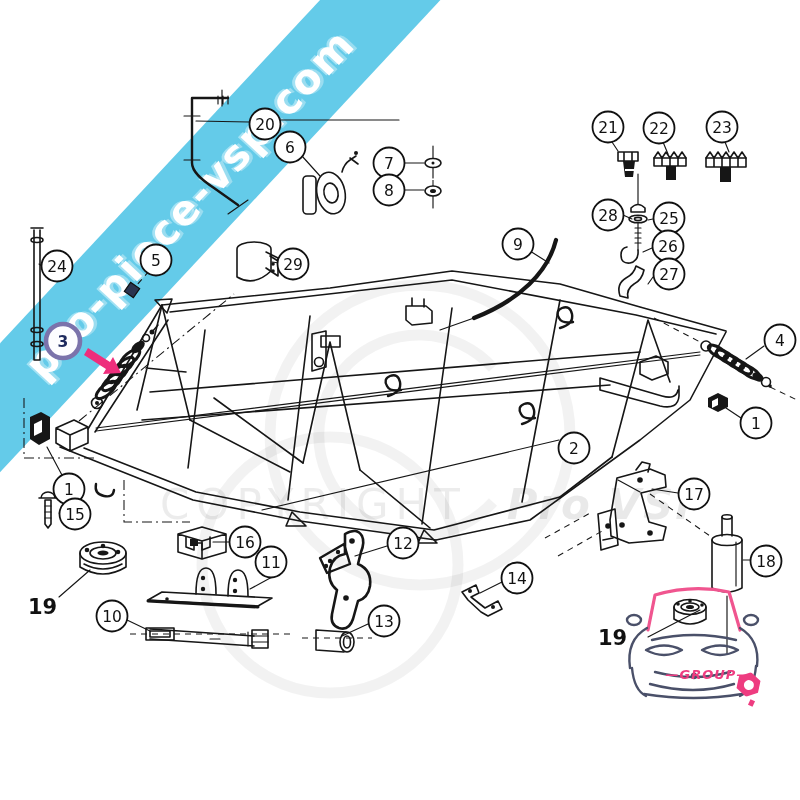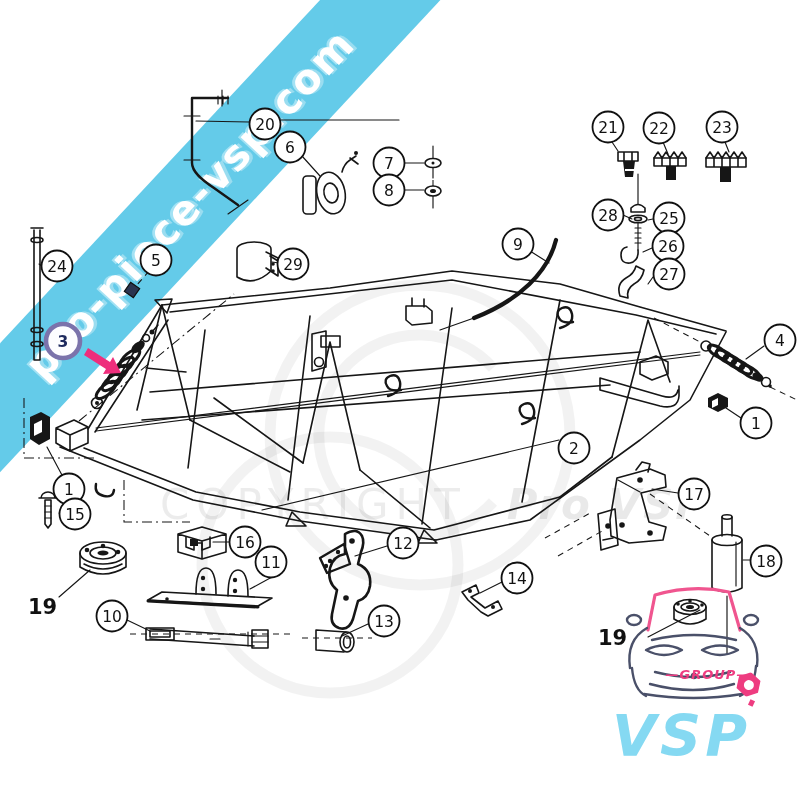--- a/index.html
+++ b/index.html
@@ -474,14 +474,13 @@
 
     <text class="blabel" x="28" y="614">19</text>
     <text class="blabel" x="598" y="645">19</text>
   </svg>
 
   <div class="logo-group">—GROUP—</div>
   <div class="hex">
       <span class="hex-hole"></span>
     </div>
   <div class="pink-dot"></div>
-  <div class="logo-vsp">VSP</div>
 </div>
 
 </body></html>

